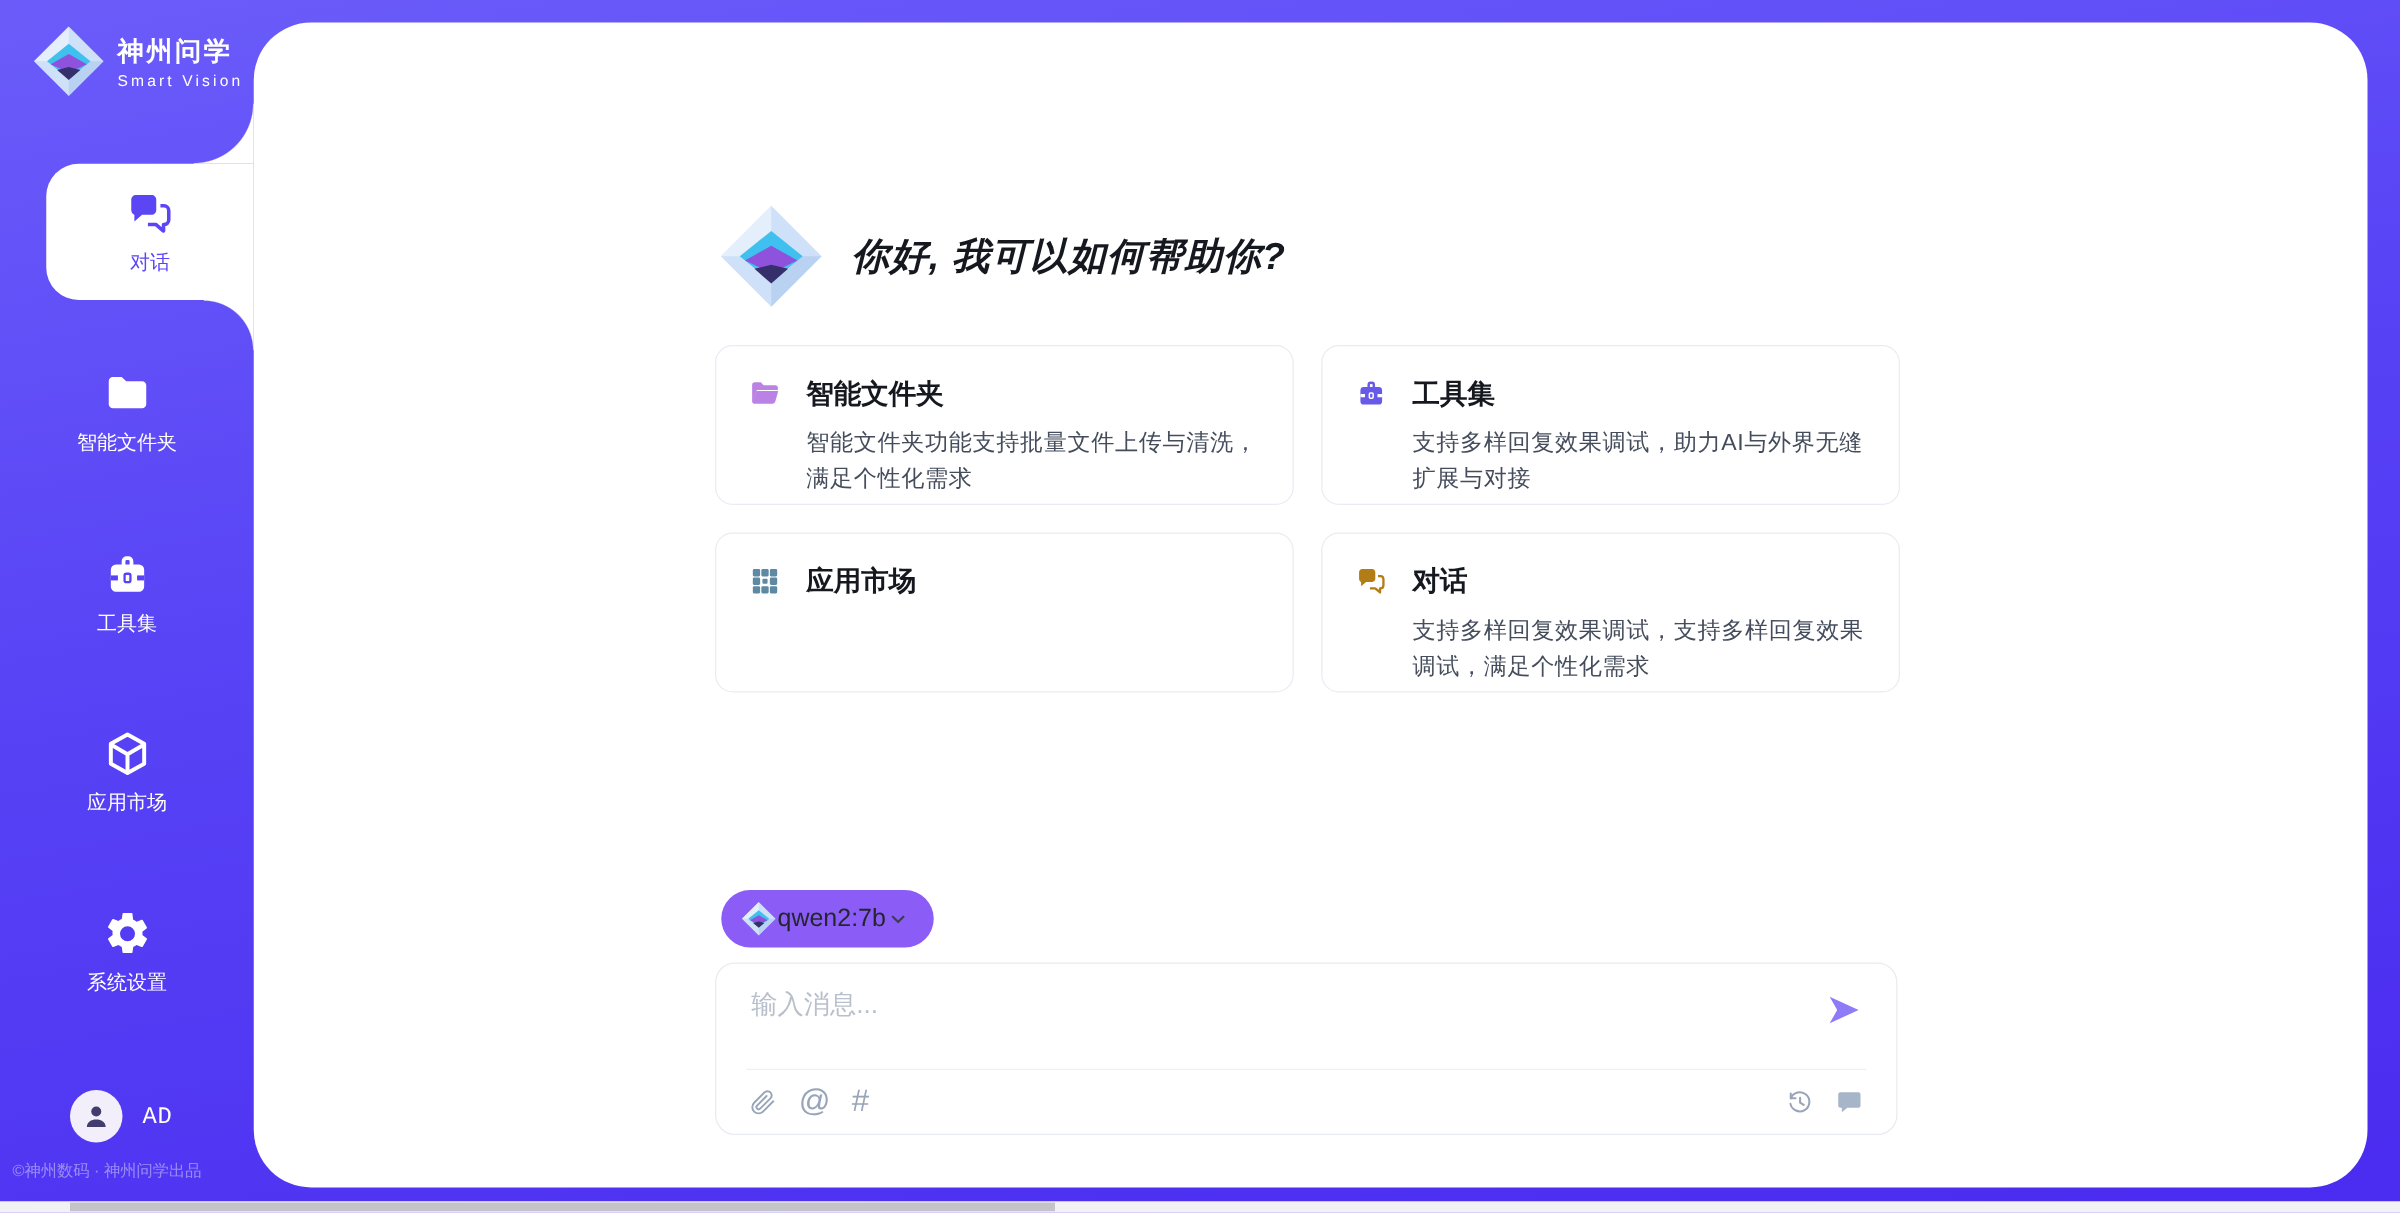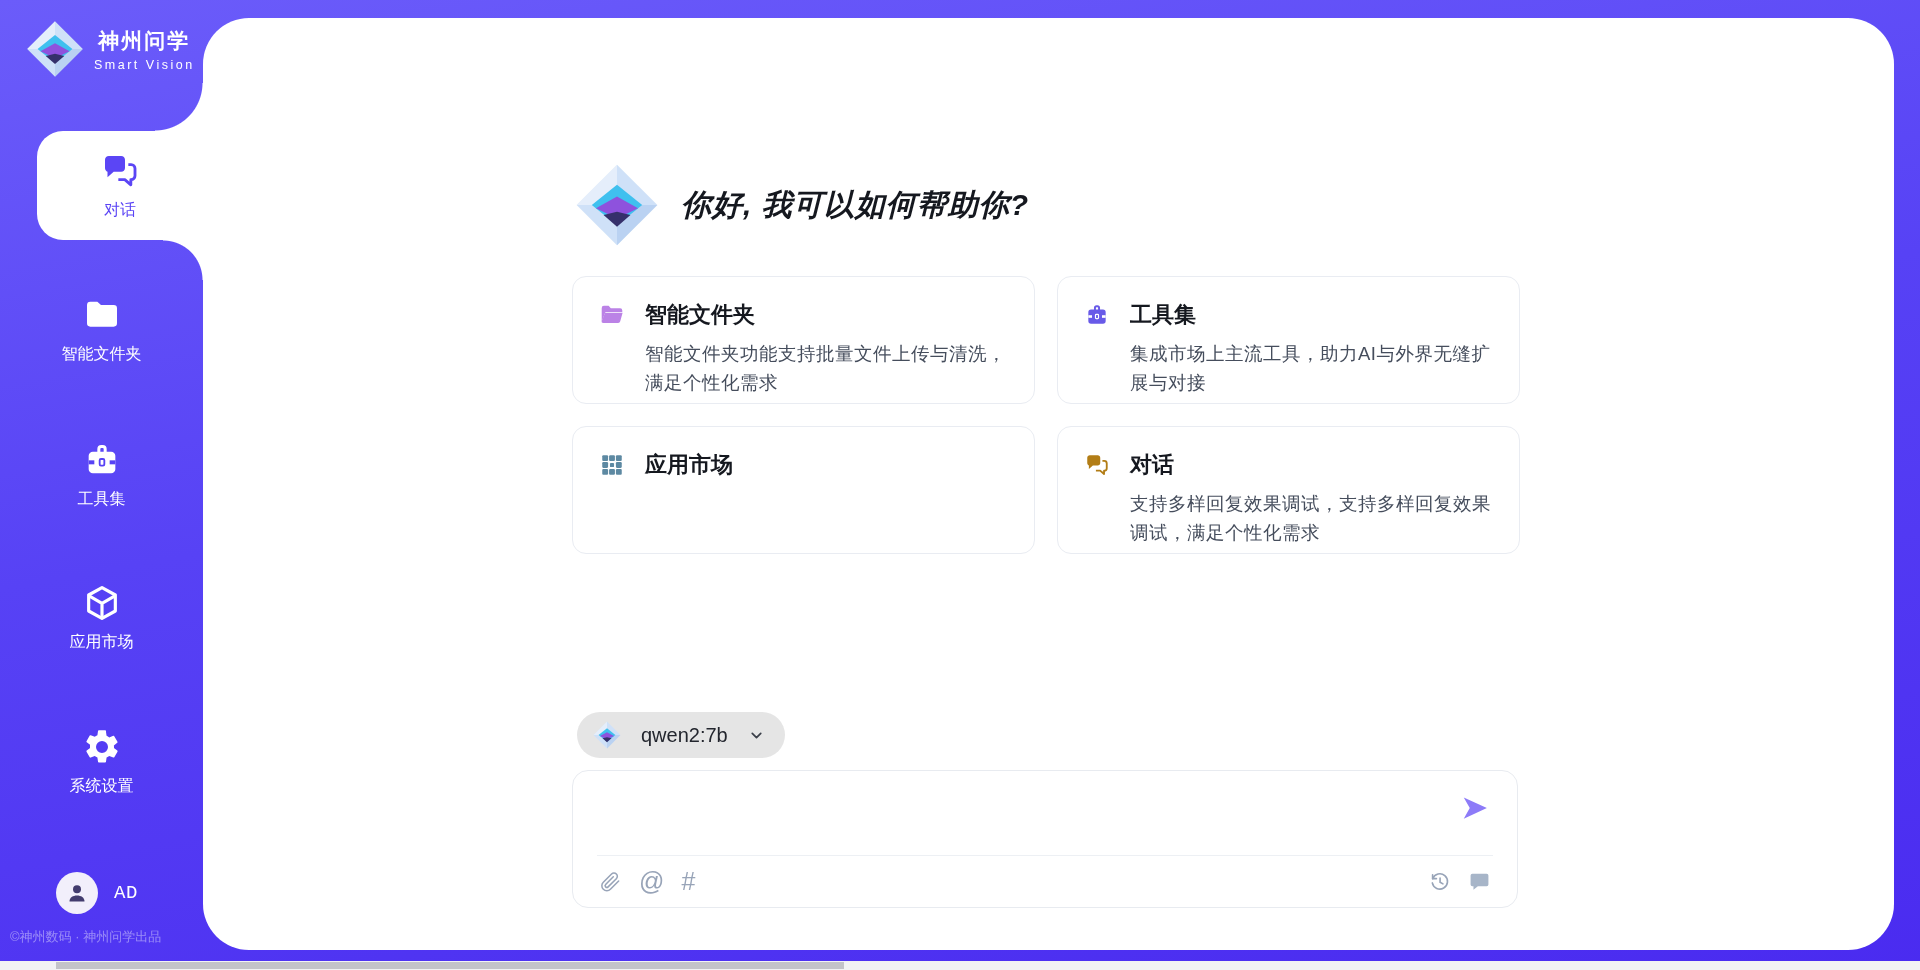--- a/index.html
+++ b/index.html
@@ -4,21 +4,21 @@
 <style>
   html,body{margin:0;padding:0;}
   body{font-family:"Liberation Sans","DejaVu Sans",sans-serif;}
   .page{position:relative;width:1920px;height:970px;overflow:hidden;
         background:linear-gradient(170deg,#6b5cfa 0%,#5742f5 45%,#4a2bf0 100%);}
   
   .panel{position:absolute;left:203px;top:18px;right:26px;bottom:20px;
          background:#ffffff;border-radius:46px;}
   
   .sidebar{position:absolute;left:0;top:0;width:203px;height:100%;}
-  .brand{position:absolute;left:26px;top:20px;display:flex;align-items:center;gap:10px;text-align:center;}
+  .brand{position:absolute;left:26px;top:20px;display:flex;align-items:center;gap:10px;}
   .brand svg{width:58px;height:58px;}
   .brand-name{color:#fff;font-size:21px;font-weight:700;letter-spacing:2px;}
   .brand-sub{color:#fff;font-size:12.5px;letter-spacing:2.5px;margin-top:3px;}
   .nav-item{position:absolute;left:0;width:203px;display:flex;flex-direction:column;
             align-items:center;justify-content:center;gap:9px;color:#ffffff;cursor:pointer;}
   .nav-item .nav-ic{width:40px;height:40px;}
   .nav-label{font-size:16px;}
   .nav-item.active{left:37px;width:166px;background:#ffffff;border-radius:26px 0 0 26px;color:#5b45f5;}
   .corner{position:absolute;right:0;pointer-events:none;}
   .corner-top{top:-48px;width:48px;height:48px;
@@ -40,22 +40,22 @@
          grid-template-columns:463px 463px;column-gap:22px;row-gap:22px;}
   .card{height:128px;border:1px solid #e9ecf2;border-radius:14px;box-sizing:border-box;
         padding:23px 26px;background:#fff;cursor:pointer;}
   .card-head{display:flex;align-items:center;gap:20px;}
   .card-head svg{width:26px;height:26px;flex:0 0 auto;}
   .card-title{font-size:22px;font-weight:800;color:#15181f;}
   .card-desc{margin-left:46px;margin-top:9px;font-size:18.5px;line-height:29px;
              color:#454d5c;letter-spacing:0.5px;max-width:392px;}
   
   .model-pill{position:absolute;left:374px;top:694px;height:46px;display:inline-flex;
-        align-items:center;gap:20px;padding:0 20px 0 16px;border:none;border-radius:23px;
-        background:#e5e5e5;cursor:pointer;font-family:inherit;text-align:right;}
+        align-items:center;gap:1px;padding:0 20px 0 16px;border:none;border-radius:23px;
+        background:#8b5cf6;cursor:pointer;font-family:inherit;text-align:right;}
   .model-pill svg.mini{width:28px;height:28px;}
   .model-name{font-size:20px;color:#23262e;}
   .model-pill .chev{width:17px;height:17px;}
   
   .composer{position:absolute;left:369px;top:752px;width:946px;height:138px;box-sizing:border-box;
             border:1.5px solid #e8ebf0;border-radius:16px;background:#fff;}
   .composer textarea{position:absolute;left:26px;top:16px;right:80px;height:54px;border:none;
             outline:none;resize:none;font-family:inherit;font-size:21px;color:#333a46;background:transparent;}
   .composer textarea::placeholder{color:#b9c0cc;}
   .send-btn{position:absolute;right:26px;top:22px;width:32px;height:32px;border:none;background:transparent;
@@ -184,21 +184,21 @@
       <div class="card">
         <div class="card-head">
           <svg viewBox="0 0 24 24" style="color: rgb(104, 90, 232);">
             <path d="M9.2 7V5.4A2.4 2.4 0 0 1 11.6 3h.8a2.4 2.4 0 0 1 2.4 2.4V7h2.7A2.5 2.5 0 0 1 20 9.5v8A2.5 2.5 0 0 1 17.5 20h-11A2.5 2.5 0 0 1 4 17.5v-8A2.5 2.5 0 0 1 6.5 7h2.7zm1.8 0h2V5.4a.6.6 0 0 0-.6-.6h-.8a.6.6 0 0 0-.6.6V7z" fill="currentColor"></path>
             <rect x="4" y="12.2" width="3.4" height="2.4" fill="#ffffff"></rect>
             <rect x="16.6" y="12.2" width="3.4" height="2.4" fill="#ffffff"></rect>
             <rect x="10.6" y="11.4" width="2.8" height="4" rx="0.8" fill="currentColor" stroke="#ffffff" stroke-width="1.1"></rect>
           </svg>
           <span class="card-title">工具集</span>
         </div>
-        <div class="card-desc">集成市场上主流工具，助力AI与外界无缝扩展与对接</div>
+        <div class="card-desc">支持多样回复效果调试，助力AI与外界无缝扩展与对接</div>
       </div>
 
       <div class="card">
         <div class="card-head">
           <svg viewBox="0 0 24 24" style="color: rgb(93, 137, 162);">
             <g fill="currentColor">
               <rect x="3" y="3" width="5.4" height="5.4" rx="1"></rect>
                 <rect x="9.3" y="3" width="5.4" height="5.4" rx="1"></rect>
                 <rect x="15.6" y="3" width="5.4" height="5.4" rx="1"></rect>
               <rect x="3" y="9.3" width="5.4" height="5.4" rx="1"></rect>
@@ -230,20 +230,21 @@
       <svg class="mini" viewBox="0 0 100 100">
           <use href="#diamond"></use>
         </svg>
       <span class="model-name">qwen2:7b</span>
       <svg class="chev" viewBox="0 0 20 20">
         <path d="M5 7.5l5 5 5-5" fill="none" stroke="#3a3f49" stroke-width="2" stroke-linecap="round" stroke-linejoin="round"></path>
       </svg>
     </button>
 
     <div class="composer">
+      <textarea placeholder="输入消息..." style=""></textarea>
       <button class="send-btn">
         <svg viewBox="0 0 24 24">
           <path d="M3 3.5L21.5 12 3 20.5 7.8 12 3 3.5z" fill="currentColor"></path>
         </svg>
       </button>
       <div class="divider"></div>
       <div class="composer-toolbar">
         <div class="tool-group">
           <button class="tool">
             <svg viewBox="0 0 24 24">

